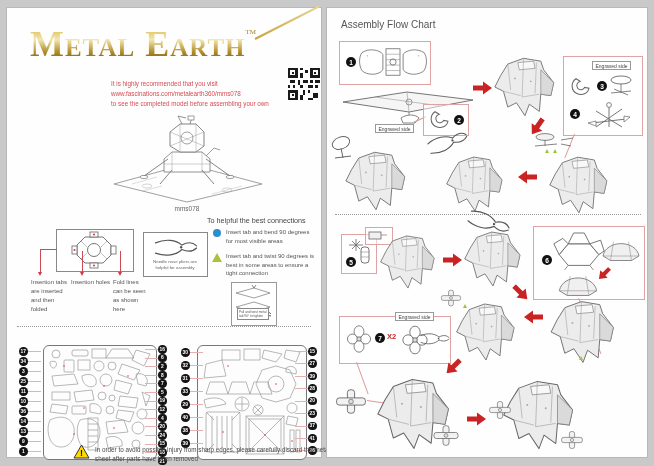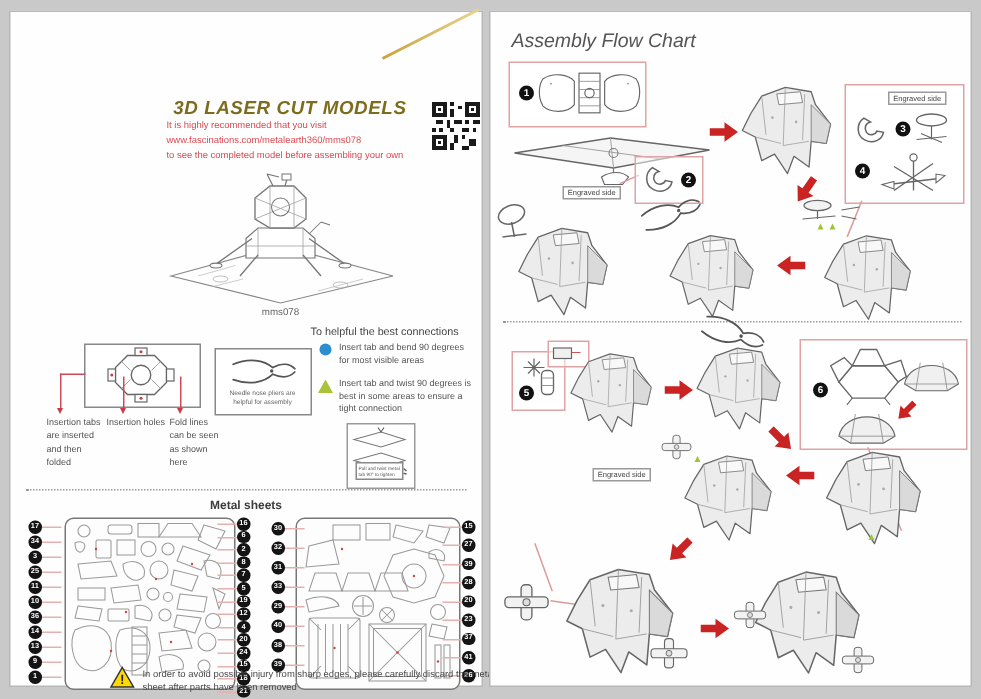--- a/index.html
+++ b/index.html
@@ -34,21 +34,21 @@
   .lbl{position:absolute;font-size:6px;color:#555;line-height:1.5;}
   .dotted{position:absolute;border-top:1px dotted #9a9a9a;}
   .ms-head{position:absolute;left:0;top:324px;width:100%;text-align:center;font-size:8px;font-weight:bold;color:#3b3b3b;}
   .sheetbox{position:absolute;border:1px solid #777;border-radius:6px;background:#fdfdfd;}
   .numcol{position:absolute;display:flex;flex-direction:column;justify-content:space-between;align-items:center;}
   .badge{width:8.6px;height:8.6px;border-radius:50%;background:#141414;color:#fff;font-size:4.9px;font-weight:bold;display:flex;align-items:center;justify-content:center;position:relative;flex:0 0 auto;}
   .numcol.lr .badge::after{content:"";position:absolute;left:8.6px;top:4px;width:13px;height:0.8px;background:#e6b0b0;}
   .numcol.rl .badge::after{content:"";position:absolute;right:8.6px;top:4px;width:13px;height:0.8px;background:#e6b0b0;}
   .warn-txt{position:absolute;left:88px;top:437px;width:240px;font-size:6.3px;color:#4a4a4a;line-height:1.5;}
   
-  .rp-title{position:absolute;left:14px;top:11px;font-size:13px;color:#555;font-style:italic;}
+  .rp-title{position:absolute;left:14px;top:11px;font-size:10px;color:#555;}
   .box-pink{position:absolute;border:1px solid #dfa3a3;background:rgba(255,255,255,.5);}
   .step-badge{position:absolute;width:10px;height:10px;border-radius:50%;background:#111;color:#fff;font-size:6.6px;font-weight:bold;display:flex;align-items:center;justify-content:center;}
   .englabel{position:absolute;border:1px solid #999;background:#fff;font-size:5px;color:#444;padding:0.5px 2.5px;white-space:nowrap;z-index:3;}
   .rarrow{position:absolute;width:20px;height:14px;}
   .x2{position:absolute;font-size:7.5px;font-weight:bold;color:#cc2222;}
   .gtri{position:absolute;width:0;height:0;border-left:2.8px solid transparent;border-right:2.8px solid transparent;border-bottom:4.6px solid #9ec43a;}
   .leader{position:absolute;height:0.8px;background:#dd9a9a;transform-origin:0 0;}
   svg{display:block;}
 </style>
 </head>
@@ -108,22 +108,24 @@
       <path d="M12,14 L14,24 M6,24 L22,22" stroke="#666" stroke-width="1" fill="none"></path>
     </symbol>
     <symbol id="hookpart" viewBox="0 0 30 26">
       <path d="M8,4 C2,8 2,18 9,21 C15,24 22,21 23,15 L18,14 C17,17 12,18 10,15 C8,12 9,8 13,7 Z" fill="#fff" stroke="#666" stroke-width="1.2"></path>
     </symbol>
   </defs>
 </svg>
 
 <div class="page" id="left-page">
 
+  <div class="logo-wrap">
+    <span class="logo-text">Metal Earth</span><span class="logo-tm">TM</span>
+  </div>
   <div class="gold-slash"></div>
-  <div class="subtitle">3D LASER CUT MODELS</div>
 
   <svg class="abs" style="left:281px;top:60px" width="32" height="32" viewBox="0 0 13 13" shape-rendering="crispEdges">
     <rect width="13" height="13" fill="#fff"></rect>
     <g fill="#1a1a1a">
       <rect x="0" y="0" width="4" height="4"></rect>
         <rect x="9" y="0" width="4" height="4"></rect>
         <rect x="0" y="9" width="4" height="4"></rect>
       <rect x="5" y="0" width="1" height="1"></rect>
         <rect x="7" y="1" width="1" height="1"></rect>
         <rect x="5" y="2" width="1" height="2"></rect>
@@ -220,21 +222,20 @@
   <div class="lbl" style="left:106px;top:270px;width:36px">Fold lines can be seen as shown here</div>
 
   <div class="pliers-box">
     <svg style="margin:4px auto 0" width="52" height="22" viewBox="0 0 60 30">
         <use href="#pliers"></use>
       </svg>
     <div class="pliers-note">Needle nose pliers are helpful for assembly</div>
   </div>
 
   <div class="dotted" style="left:10px;top:318px;width:294px"></div>
-  <div class="ms-head">Metal sheets</div>
 
   <div class="sheetbox" style="left:36px;top:337px;width:112px;height:113px">
     <svg width="110" height="111" viewBox="0 0 110 111">
       <g fill="none" stroke="#9a9a9a" stroke-width="0.7">
         <rect x="28" y="4" width="16" height="6" rx="2"></rect>
           <rect x="48" y="3" width="14" height="9"></rect>
         <path d="M68,3 L84,3 L90,12 L62,12 Z"></path>
           <polygon points="92,4 106,8 100,20 88,14"></polygon>
         <circle cx="12" cy="8" r="4"></circle>
           <path d="M6,16 C10,14 14,16 12,20 C10,24 6,22 6,16 Z"></path>
@@ -523,20 +524,33 @@
         <svg width="20" height="14" viewBox="0 0 20 14">
           <use href="#barrow"></use>
         </svg>
       </div>
     <svg class="abs" style="left:22px;top:42px" width="44" height="28" viewBox="0 0 56 36">
         <use href="#dome3d"></use>
       </svg>
   </div>
   <div class="leader" style="left:252px;top:290px;width:60px;transform:rotate(68deg)"></div>
 
+  <div class="box-pink" style="left:12px;top:308px;width:110px;height:46px">
+    <svg class="abs" style="left:5px;top:8px" width="28" height="28" viewBox="0 0 30 34">
+        <use href="#fanpart"></use>
+      </svg>
+    <span class="step-badge" style="left:35px;top:16px">7</span>
+    <span class="x2" style="left:47px;top:15px">X2</span>
+    <svg class="abs" style="left:62px;top:8px" width="26" height="30" viewBox="0 0 30 34">
+        <use href="#fanpart"></use>
+      </svg>
+    <svg class="abs" style="left:80px;top:14px" width="30" height="16" viewBox="0 0 60 30">
+        <use href="#pliers"></use>
+      </svg>
+  </div>
   <div class="englabel" style="left:68px;top:304px">Engraved side</div>
   <div class="leader" style="left:30px;top:354px;width:34px;transform:rotate(70deg)"></div>
 
   <svg class="abs" style="left:112px;top:280px" width="24" height="20" viewBox="0 0 40 30">
       <use href="#crosspart"></use>
     </svg>
   <span class="gtri" style="left:136px;top:296px"></span>
   <svg class="abs" style="left:124px;top:290px" width="70" height="68" viewBox="0 0 100 92">
       <use href="#lmbody"></use>
     </svg>

